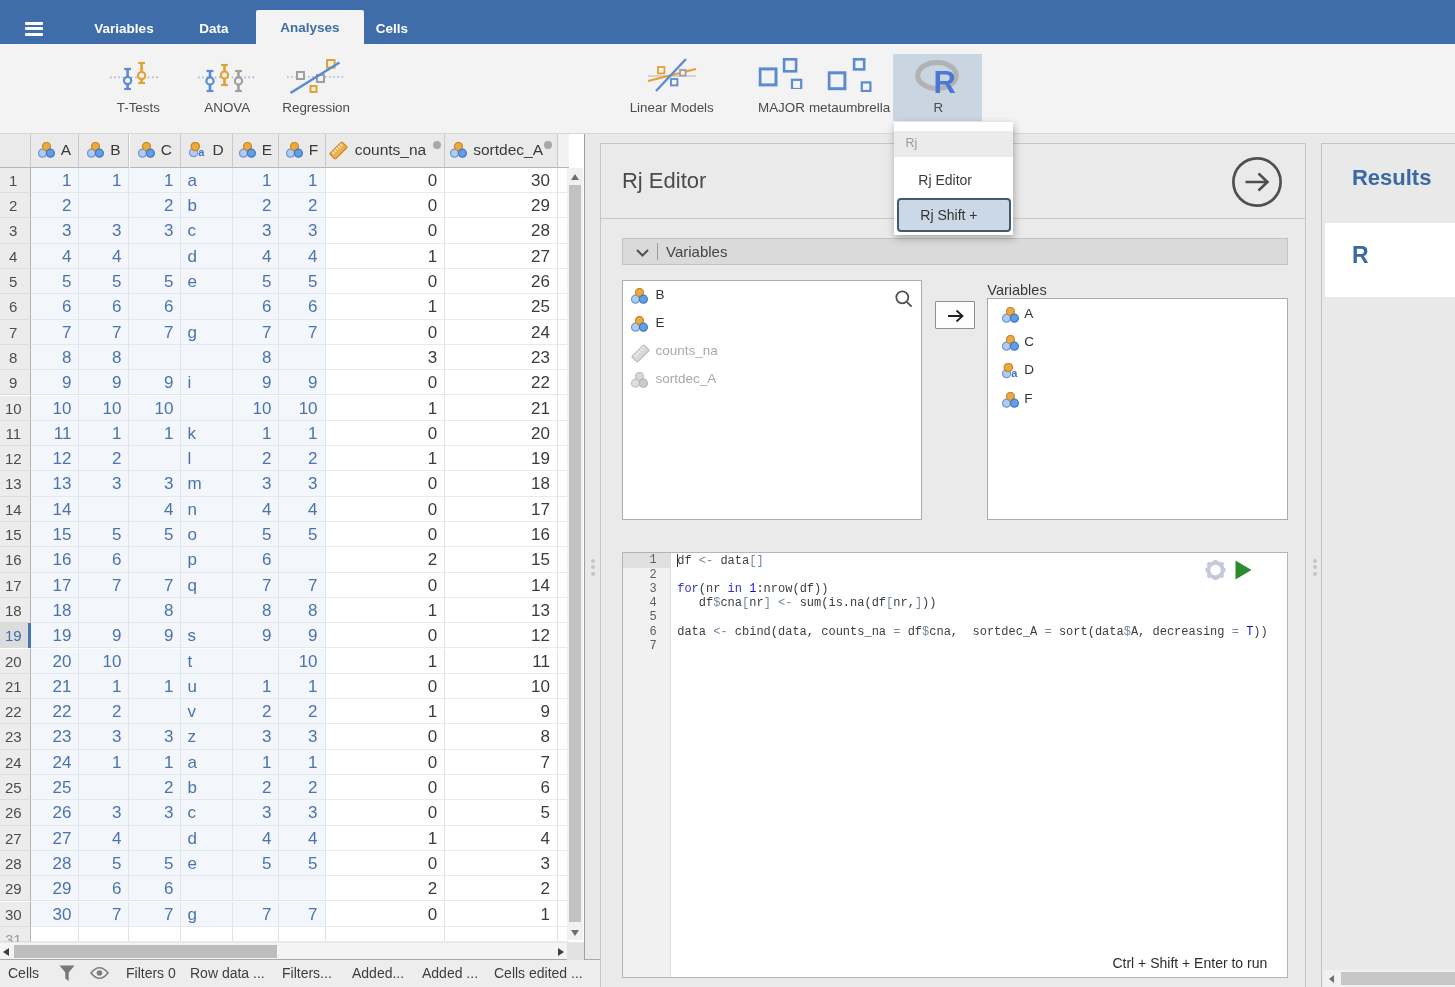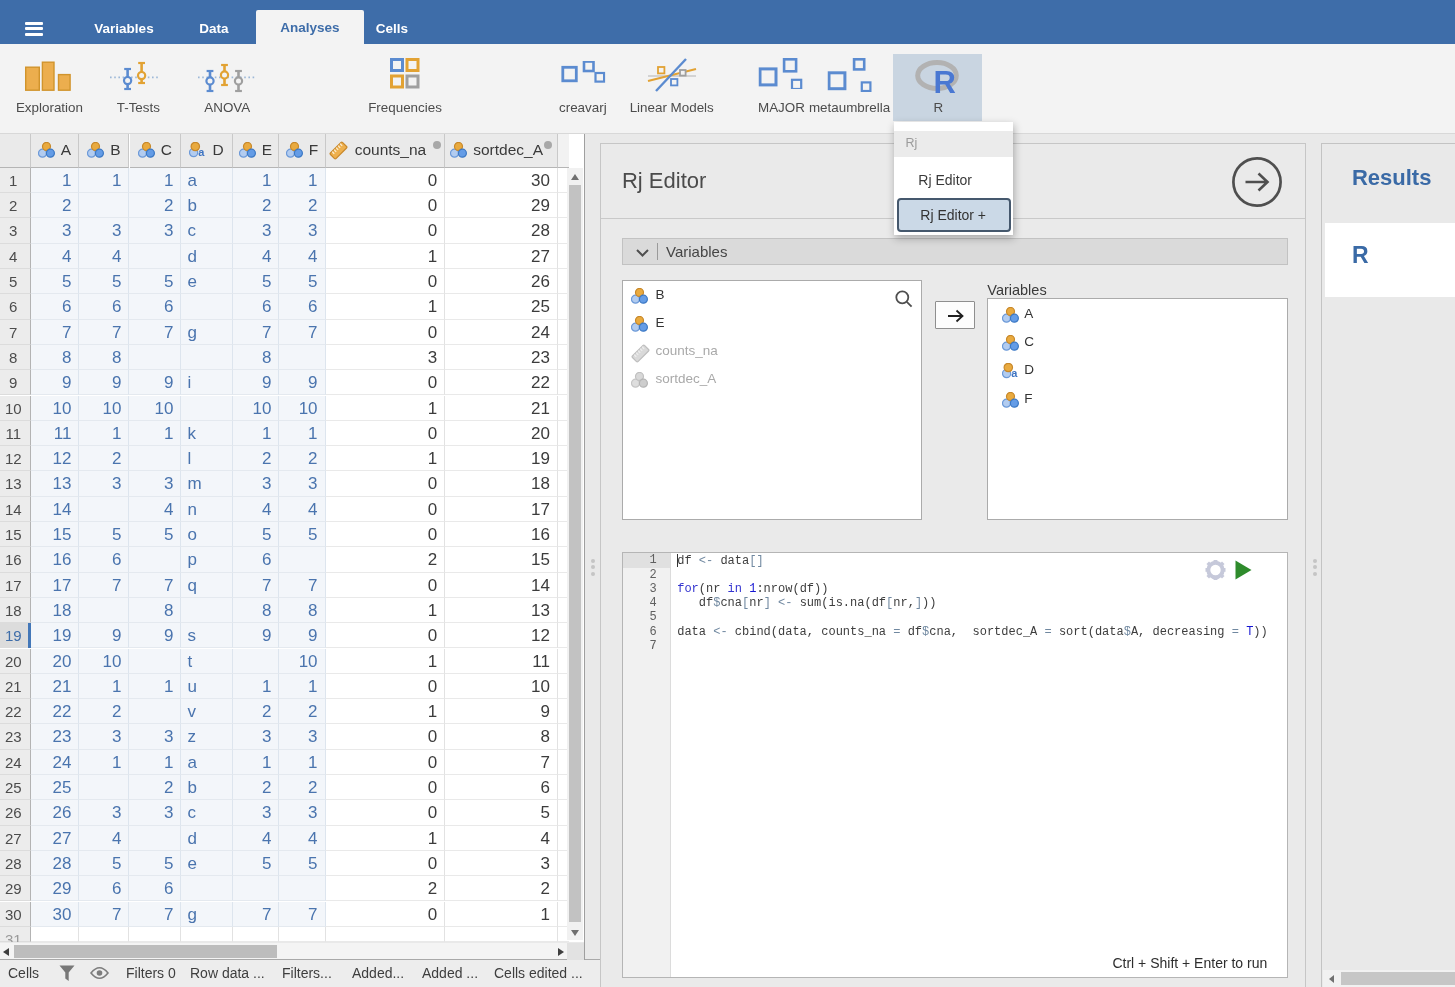--- a/index.html
+++ b/index.html
@@ -41,28 +41,20 @@
       <div style="height:3.2px;background:#fff;border-radius:1px"></div>
       <div style="height:3.2px;background:#fff;border-radius:1px;margin-top:2.4px"></div>
       <div style="height:3.2px;background:#fff;border-radius:1px;margin-top:2.4px"></div>
     </div>
     <div class="tab abs" style="left:94px;width:60px">Variables</div>
     <div class="tab abs" style="left:184px;width:60px">Data</div>
     <div id="tab-active" class="abs">Analyses</div>
     <div class="tab abs" style="left:362px;width:60px">Cells</div>
 <div id="ribbon" class="abs">
       <div id="rhighlight" class="abs"></div>
-      <div class="rbtn" style="left:5.0px">
-        <svg width="48" height="30" viewBox="0 0 48 30" class="ricon" style="top:17px">
-          <rect x="0.7" y="6.2" width="13.6" height="23" fill="#ecae4e" stroke="#d1942c" stroke-width="1.4"></rect>
-          <rect x="17.4" y="1.2" width="11.6" height="28" fill="#ecae4e" stroke="#d1942c" stroke-width="1.4"></rect>
-          <rect x="33.5" y="13.6" width="11.6" height="15.6" fill="#ecae4e" stroke="#d1942c" stroke-width="1.4"></rect>
-        </svg>
-        <div class="rlabel">Exploration</div>
-      </div>
       <div class="rbtn" style="left:93.9px">
         <svg width="56" height="34" viewBox="0 0 56 34" class="ricon" style="top:16px">
           <line x1="0" y1="17.4" x2="50" y2="17.4" stroke="#9db8d8" stroke-width="1.6" stroke-dasharray="1.6 2.6"></line>
           <line x1="17.6" y1="8" x2="17.6" y2="30" stroke="#5b8bd0" stroke-width="2.6"></line>
           <line x1="14.200000000000001" y1="9" x2="21.0" y2="9" stroke="#5b8bd0" stroke-width="2.2"></line>
           <line x1="14.200000000000001" y1="29" x2="21.0" y2="29" stroke="#5b8bd0" stroke-width="2.2"></line>
           <circle cx="17.6" cy="20.6" r="3.6" fill="#f3f3f3" stroke="#5b8bd0" stroke-width="2.2"></circle>
           <line x1="31.6" y1="2" x2="31.6" y2="24" stroke="#e2a233" stroke-width="2.6"></line>
           <line x1="28.200000000000003" y1="3" x2="35.0" y2="3" stroke="#e2a233" stroke-width="2.2"></line>
           <line x1="28.200000000000003" y1="23" x2="35.0" y2="23" stroke="#e2a233" stroke-width="2.2"></line>
@@ -81,36 +73,30 @@
           <line x1="23.1" y1="5" x2="29.9" y2="5" stroke="#e2a233" stroke-width="2.2"></line>
           <line x1="23.1" y1="25" x2="29.9" y2="25" stroke="#e2a233" stroke-width="2.2"></line>
           <circle cx="26.5" cy="15" r="3.6" fill="#f3f3f3" stroke="#e2a233" stroke-width="2.2"></circle>
           <line x1="40.5" y1="10" x2="40.5" y2="32" stroke="#9f9f9f" stroke-width="2.6"></line>
           <line x1="37.1" y1="11" x2="43.9" y2="11" stroke="#9f9f9f" stroke-width="2.2"></line>
           <line x1="37.1" y1="31" x2="43.9" y2="31" stroke="#9f9f9f" stroke-width="2.2"></line>
           <circle cx="40.5" cy="21" r="3.6" fill="#f3f3f3" stroke="#9f9f9f" stroke-width="2.2"></circle>
         </svg>
         <div class="rlabel">ANOVA</div>
       </div>
-      <div class="rbtn" style="left:360.6px">
-        <svg width="31" height="32" viewBox="0 0 31 32" class="ricon" style="top:14px">
-          <rect x="2" y="1.5" width="11" height="11" fill="none" stroke="#5b8bd0" stroke-width="3"></rect>
-          <rect x="17.5" y="1.5" width="11" height="11" fill="none" stroke="#e2a233" stroke-width="3"></rect>
-          <rect x="2" y="18" width="11" height="11" fill="none" stroke="#e2a233" stroke-width="3"></rect>
-          <rect x="17.5" y="18" width="11" height="11" fill="none" stroke="#9f9f9f" stroke-width="3"></rect>
-        </svg>
-        <div class="rlabel">Frequencies</div>
-      </div>
-      <div class="rbtn" style="left:538.4px">
-        <svg width="45" height="30" viewBox="0 0 45 30" class="ricon" style="top:17px">
-          <rect x="2.3" y="6.3" width="13.5" height="13.5" fill="none" stroke="#5b8bd0" stroke-width="2.8"></rect>
-          <rect x="23.5" y="0.5" width="9.5" height="9.5" fill="none" stroke="#5b8bd0" stroke-width="2.6"></rect>
-          <rect x="35" y="12" width="8.6" height="8.6" fill="none" stroke="#5b8bd0" stroke-width="2.2"></rect>
-        </svg>
-        <div class="rlabel">creavarj</div>
+      <div class="rbtn" style="left:271.7px">
+        <svg width="58" height="38" viewBox="0 0 58 38" class="ricon" style="top:13px">
+          <line x1="0" y1="20" x2="57" y2="20" stroke="#9db8d8" stroke-width="1.6" stroke-dasharray="1.6 2.6"></line>
+          <rect x="10" y="15" width="7" height="7" fill="#f3f3f3" stroke="#9f9f9f" stroke-width="2"></rect>
+          <rect x="30" y="18" width="7" height="7" fill="#f3f3f3" stroke="#9f9f9f" stroke-width="2"></rect>
+          <rect x="40" y="3" width="7.6" height="7.6" fill="#f3f3f3" stroke="#e2a233" stroke-width="2"></rect>
+          <rect x="23.5" y="29" width="6" height="6" fill="#f3f3f3" stroke="#e2a233" stroke-width="2"></rect>
+          <line x1="3.5" y1="36" x2="52.5" y2="5.5" stroke="#5b8bd0" stroke-width="2.6"></line>
+        </svg>
+        <div class="rlabel">Regression</div>
       </div>
       <div class="rbtn" style="left:627.3px">
         <svg width="50" height="36" viewBox="0 0 50 36" class="ricon" style="top:14px">
           <line x1="1" y1="18" x2="49" y2="18" stroke="#c9c9c9" stroke-width="1.6"></line>
           <line x1="1" y1="23" x2="49" y2="11" stroke="#e2a233" stroke-width="2.2"></line>
           <line x1="9" y1="33" x2="39" y2="1" stroke="#5b8bd0" stroke-width="2.4"></line>
           <rect x="11" y="9" width="6.4" height="6.4" fill="#f3f3f3" stroke="#e2a233" stroke-width="1.8"></rect>
           <rect x="24" y="21" width="6.4" height="6.4" fill="#f3f3f3" stroke="#5b8bd0" stroke-width="1.8"></rect>
           <rect x="33" y="12" width="5.6" height="5.6" fill="#f3f3f3" stroke="#9f9f9f" stroke-width="1.8"></rect>
         </svg>
@@ -727,14 +713,14 @@
       <div class="abs" style="left:0.6px;bottom:0;right:0;height:17px;background:#f1f1f1">
         <div class="sbarrow" style="left:6px;top:4.5px;border-top:4px solid transparent;border-bottom:4px solid transparent;border-right:5.5px solid #707070"></div>
         <div class="abs" style="left:17.6px;top:2px;right:0;height:12.5px;background:#c6c6c6"></div>
       </div>
     </div>
 <div id="dropdown" class="abs">
       <div class="abs" style="left:0;top:9.2px;width:100%;height:26px;background:#ebebeb;font-size:12.5px;color:#9b9b9b">
         <span style="position:absolute;left:11.5px;top:5px">Rj</span>
       </div>
       <div class="abs" style="left:24.3px;top:49.5px;font-size:14px;color:#3a3a3a">Rj Editor</div>
-      <div class="abs" style="left:2.5px;top:75.7px;right:2.5px;height:33.8px;background:#cbd9e7;border:2px solid #45586d;border-radius:4px;text-align:left;padding-left:21.8px;line-height:30px;font-size:14px;color:#333">Rj Editor +</div>
+      <div class="abs" style="left:2.5px;top:75.7px;right:2.5px;height:33.8px;background:#cbd9e7;border:2px solid #45586d;border-radius:4px;text-align:left;padding-left:21.8px;line-height:30px;font-size:14px;color:#333">Rj Shift +</div>
     </div>
 </div>
 </body></html>

